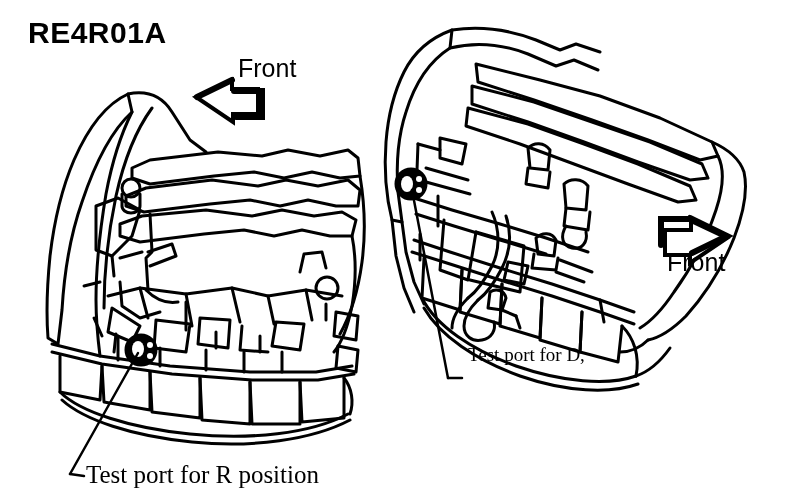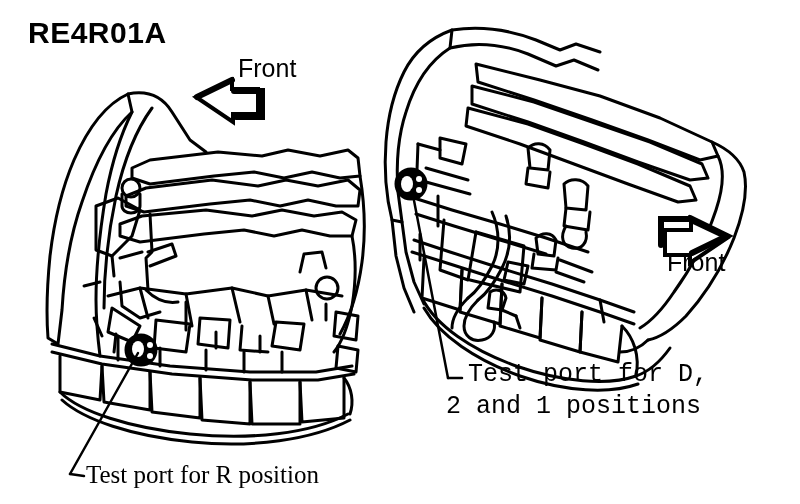--- a/index.html
+++ b/index.html
@@ -53,23 +53,23 @@
     font-family: "Liberation Sans", sans-serif;
   }
   #callout-r-text {
     left: 86px;
     top: 461px;
     font-size: 25px;
     font-family: Liberation Serif, serif;
   }
   #callout-d-text {
     left: 468px;
-    top: 361px;
-    font-size: 25px;
-    font-family: Liberation Mono, monospace;
+    top: 344px;
+    font-size: 19px;
+    font-family: Liberation Serif, serif;
   }
   #callout-d-text .line2 {
     display: block;
     margin-left: -22px;
     margin-top: 4px;
   }
 </style>
 </head>
 <body>
 
@@ -281,15 +281,15 @@
   </svg>
 
   <div class="txt" id="title-text">RE4R01A</div>
 
   <div class="txt" id="front-label-left">Front</div>
 
   <div class="txt" id="front-label-right">Front</div>
 
   <div class="txt" id="callout-r-text">Test port for R position</div>
 
-  <div class="txt" id="callout-d-text"><span>Test port for D,</span><span class="line2">2 and 1 positions</span></div>
+  <div class="txt" id="callout-d-text"><span>Test port for D,</span></div>
 
 </div>
 
 </body></html>

